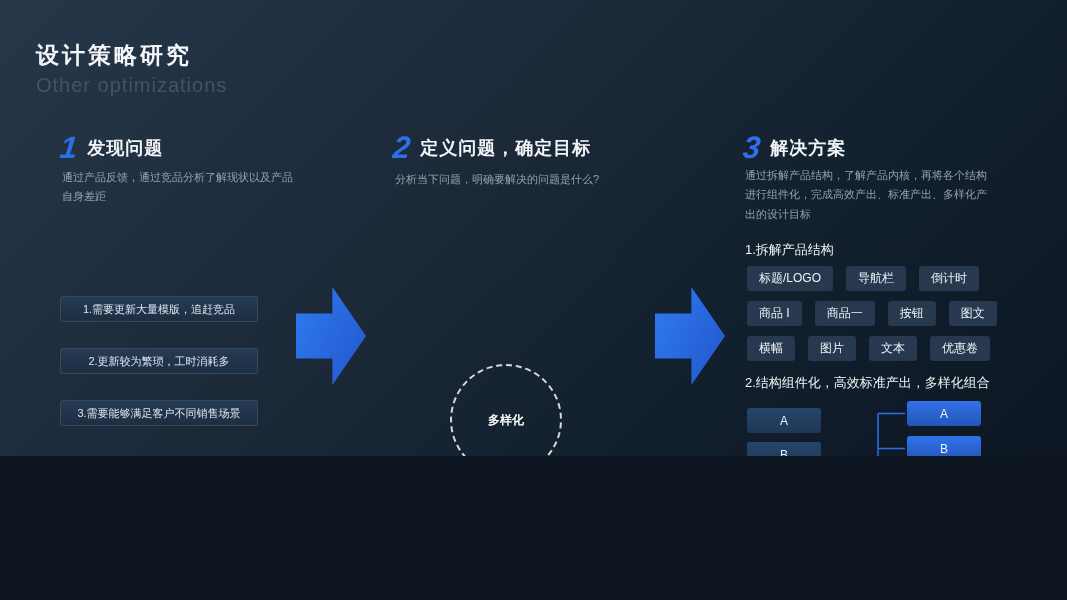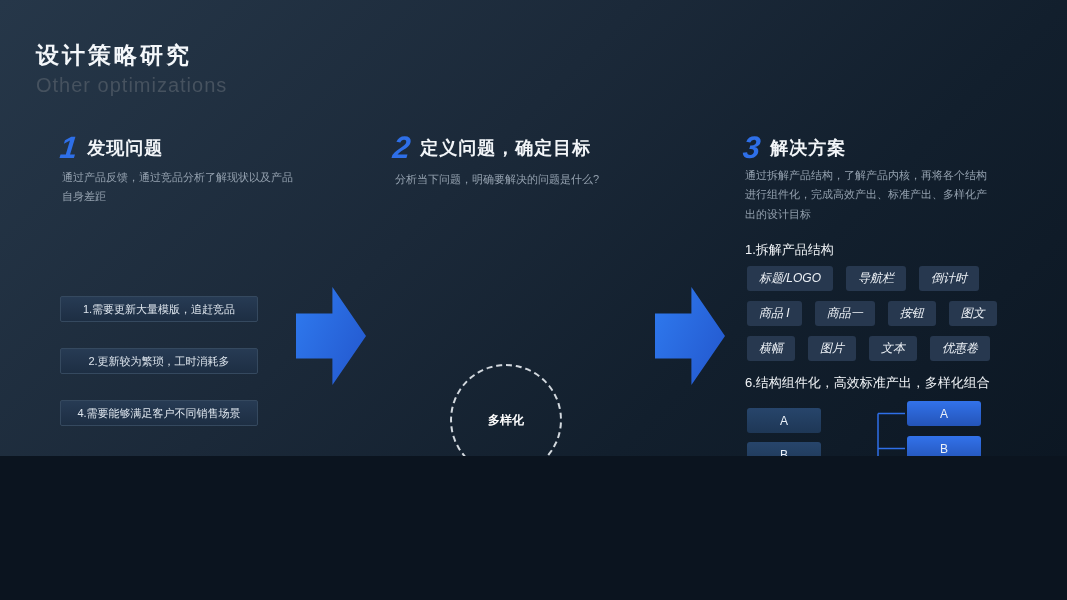--- a/index.html
+++ b/index.html
@@ -50,21 +50,21 @@
     display:flex; align-items:center; justify-content:center;
     font-size:12px; font-weight:bold; color:#ffffff;
   }
   .vc1 { left:6px;   top:12px; }
   .vc2 { left:108px; top:12px; }
   .vc3 { left:57px;  top:102px; }
 
   
   .sub-heading { position:absolute; font-size:13px; font-weight:normal; color:#f2f5f8; }
   .tag-rows { position:absolute; left:747px; top:266px; display:flex; flex-direction:column; gap:10px; }
-  .tag-row { display:flex; gap:13px;font-style:italic; }
+  .tag-row { display:flex; gap:13px; }
   .tag {
     height:25px; padding:0 12px; display:flex; align-items:center; justify-content:center;
     font-size:12px; color:#eef2f7; background:#27384f; border-radius:3px;
   }
   .src-col { position:absolute; left:747px; top:408px; display:flex; flex-direction:column; gap:9px; }
   .block {
     width:74px; height:25px; border-radius:3px;
     display:flex; align-items:center; justify-content:center;
     font-size:12px; color:#eaf0f8;
   }
@@ -87,21 +87,21 @@
 
   <div class="sec-head" style="left:60px; top:134px;">
     <span class="num">1</span>
     <span class="sec-title">发现问题</span>
   </div>
   <div class="desc" style="left:62px; top:168px; width:238px;">通过产品反馈，通过竞品分析了解现状以及产品自身差距</div>
 
   <div class="problem-col">
     <div class="problem-box">1.需要更新大量模版，追赶竞品</div>
     <div class="problem-box">2.更新较为繁琐，工时消耗多</div>
-    <div class="problem-box">4.需要能够满足客户不同销售场景</div>
+    <div class="problem-box">3.需要能够满足客户不同销售场景</div>
   </div>
 
   <div class="arrow" style="left:296px; top:287px;"></div>
 
   <div class="sec-head" style="left:393px; top:134px;">
     <span class="num">2</span>
     <span class="sec-title">定义问题，确定目标</span>
   </div>
   <div class="desc" style="left:395px; top:170px; width:260px;">分析当下问题，明确要解决的问题是什么?</div>
 
@@ -134,21 +134,21 @@
       <div class="tag">图文</div>
     </div>
     <div class="tag-row">
       <div class="tag">横幅</div>
       <div class="tag">图片</div>
       <div class="tag">文本</div>
       <div class="tag">优惠卷</div>
     </div>
   </div>
 
-  <div class="sub-heading" style="left:745px; top:374px;">6.结构组件化，高效标准产出，多样化组合</div>
+  <div class="sub-heading" style="left:745px; top:374px;">2.结构组件化，高效标准产出，多样化组合</div>
 
   <div class="src-col">
     <div class="block block-dark">A</div>
     <div class="block block-dark">B</div>
     <div class="block block-dark">C</div>
     <div class="block block-dark">D</div>
   </div>
 
   <svg class="connector" width="1067" height="600">
     <path d="M834 472 H878 M878 413.5 V533.5 M878 413.5 H905 M878 448.5 H905 M878 498.5 H905 M878 533.5 H905" stroke="#2f6fe8" stroke-width="1.5" fill="none"></path>

